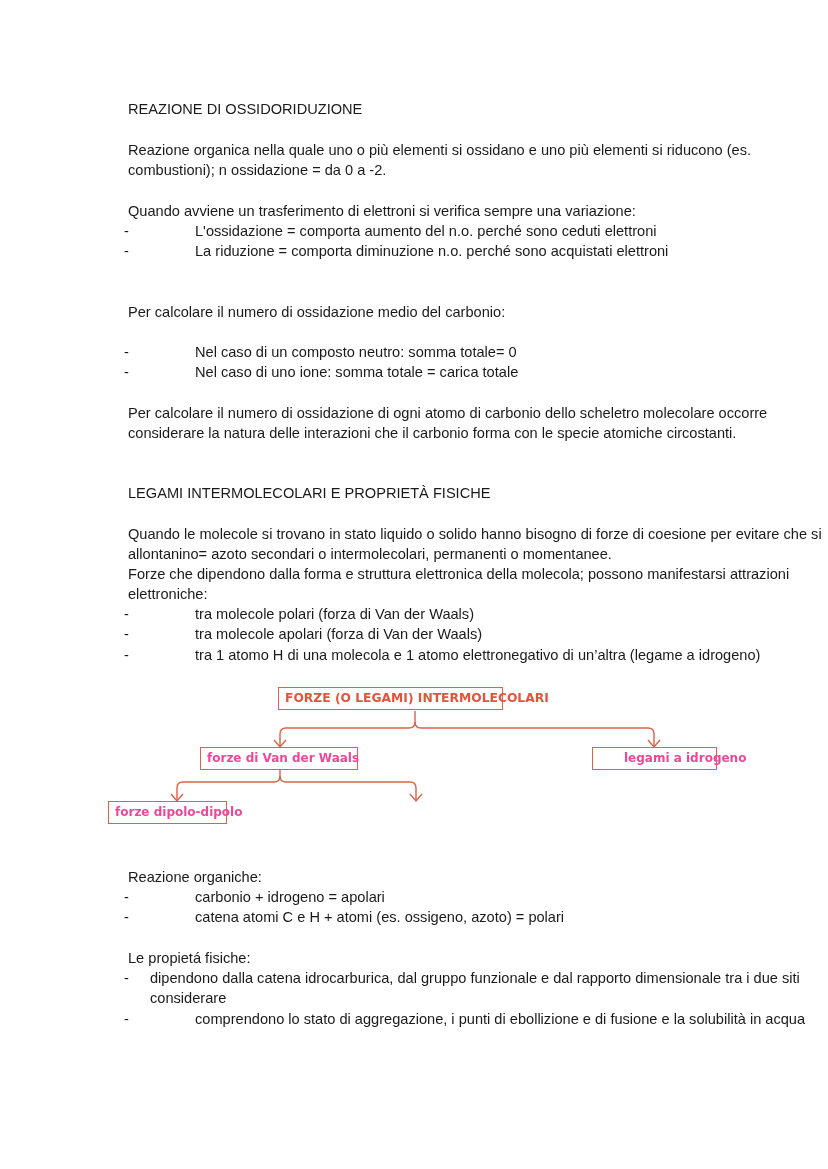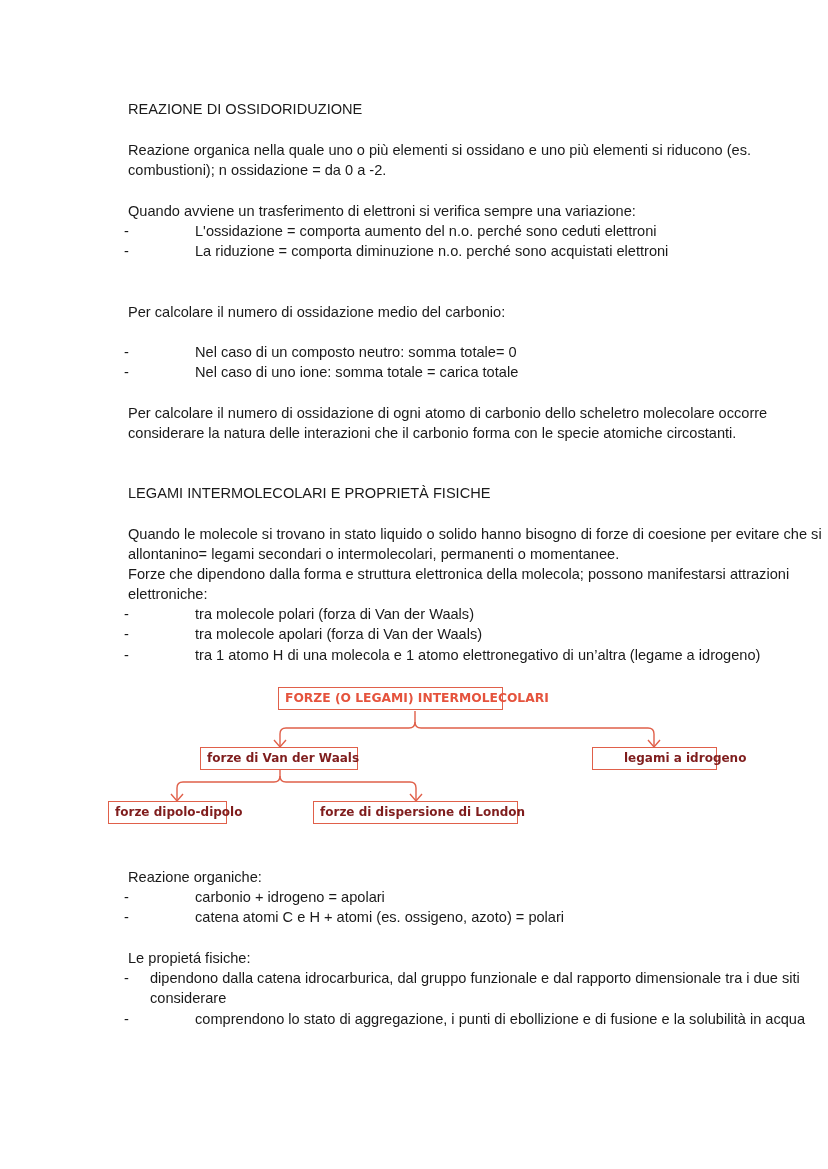--- a/index.html
+++ b/index.html
@@ -15,21 +15,21 @@
     .li .txt { position: absolute; left: 50px; margin-left: 45px; }
     .li2 { position: absolute; left: 0; width: 728px; }
     .li2 .dash { position: absolute; left: 24px; }
     .li2 .txt { position: absolute; left: 50px; width: 670px; white-space: normal; }
 
     
     .diagram { position: absolute; left: 0; top: 0; width: 828px; height: 860px; pointer-events: none; }
     .box {
       position: absolute; border: 1.6px solid #e0604a; background: #fff;
       font-family: "DejaVu Sans", sans-serif; font-weight: bold; font-size: 12px;
-      line-height: 20px; padding: 0 6px; white-space: nowrap; color: #7f1d1d;
+      line-height: 20px; padding: 0 6px; white-space: nowrap; color: #ec4899;
       box-sizing: border-box; height: 23px; text-align: center;
     }
     .box.title { color: #e5533d; font-size: 12.3px; }
     svg.connectors { position: absolute; left: 0; top: 0; }
   </style>
 </head>
 <body>
 
 <div class="page">
 
@@ -57,21 +57,21 @@
     <span class="dash">-</span>
     <span class="txt">Nel caso di uno ione: somma totale = carica totale</span>
   </div>
 
   <div class="abs" style="top:403px">Per calcolare il numero di ossidazione di ogni atomo di carbonio dello scheletro molecolare occorre</div>
   <div class="abs" style="top:423px">considerare la natura delle interazioni che il carbonio forma con le specie atomiche circostanti.</div>
 
   <div class="abs" style="top:483px">LEGAMI INTERMOLECOLARI E PROPRIETÀ FISICHE</div>
 
   <div class="abs" style="top:524px">Quando le molecole si trovano in stato liquido o solido hanno bisogno di forze di coesione per evitare che si</div>
-  <div class="abs" style="top:544px">allontanino= legami secondari o intermolecolari, permanenti o momentanee.</div>
+  <div class="abs" style="top:544px">allontanino= azoto secondari o intermolecolari, permanenti o momentanee.</div>
   <div class="abs" style="top:564px">Forze che dipendono dalla forma e struttura elettronica della molecola; possono manifestarsi attrazioni</div>
   <div class="abs" style="top:584px">elettroniche:</div>
 
   <div class="li" style="top:604px">
     <span class="dash">-</span>
     <span class="txt">tra molecole polari (forza di Van der Waals)</span>
   </div>
   <div class="li" style="top:624px">
     <span class="dash">-</span>
     <span class="txt">tra molecole apolari (forza di Van der Waals)</span>
@@ -117,14 +117,13 @@
 
       <path d="M171 794 L177 801 L183 794"></path>
       <path d="M410 794 L416 801 L422 794"></path>
     </g>
   </svg>
 
   <div class="box title" style="left:278px; top:687px; width:225px;">FORZE (O LEGAMI) INTERMOLECOLARI</div>
   <div class="box" style="left:200px; top:747px; width:158px;">forze di Van der Waals</div>
   <div class="box" style="left:592px; top:747px; width:125px;padding-left:31px;">legami a idrogeno</div>
   <div class="box" style="left:108px; top:801px; width:119px;">forze dipolo-dipolo</div>
-  <div class="box" style="left:313px; top:801px; width:205px;">forze di dispersione di London</div>
 </div>
 
 </body></html>

